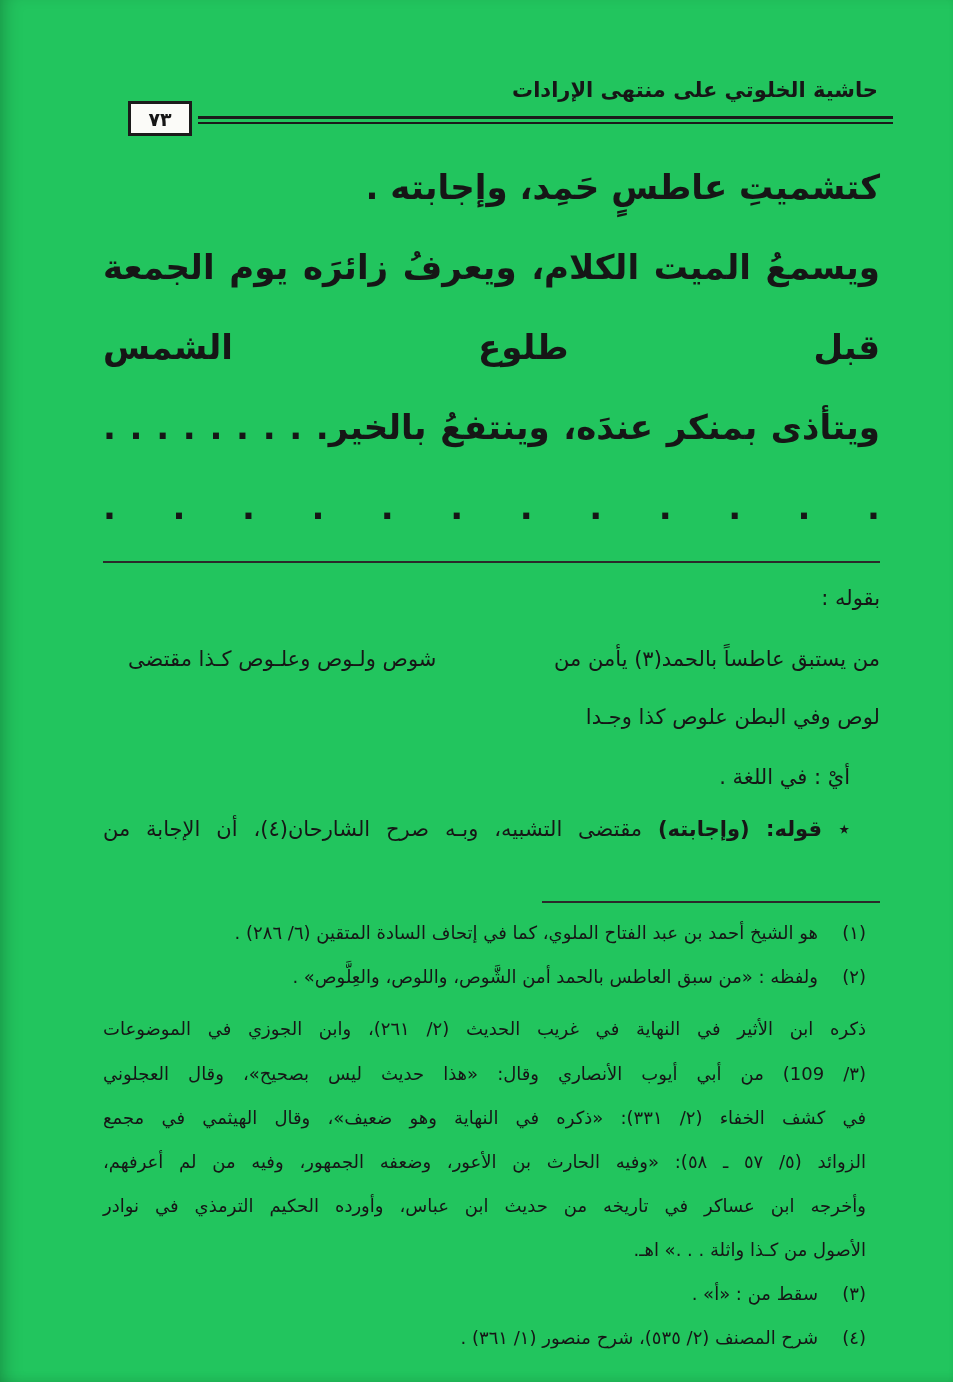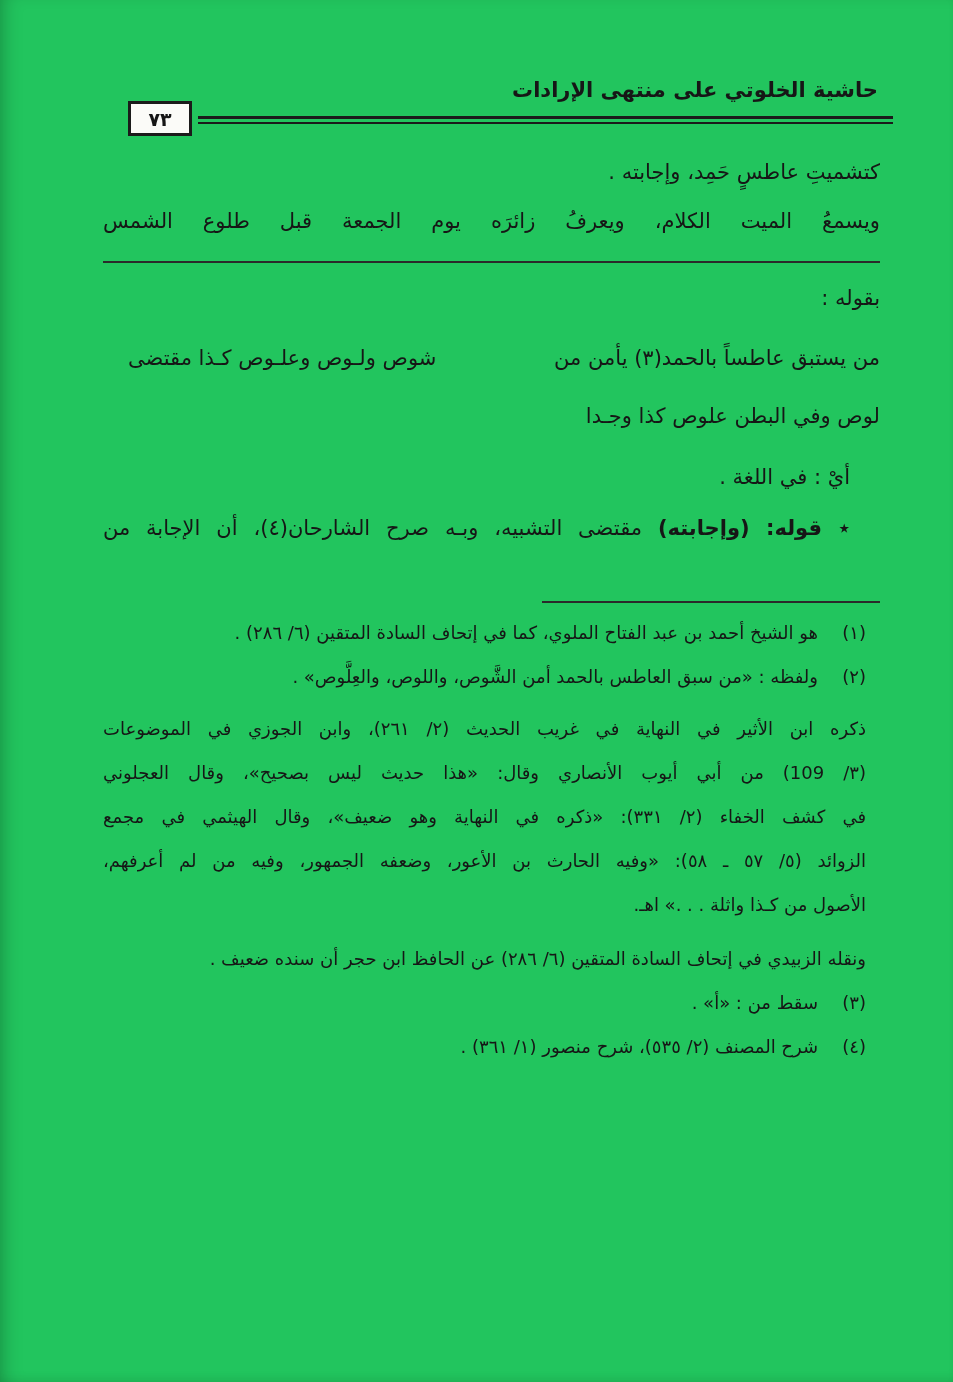--- a/index.html
+++ b/index.html
@@ -54,22 +54,22 @@
   }
   
   .content {
     position: absolute;
     top: 148px;
     right: 73px;
     left: 103px;
   }
   
   .matn {
-    font-size: 21px;
-    font-weight: normal;
+    font-size: 34px;
+    font-weight: bold;
     line-height: 2.35;
   }
   .t-right { text-align: right; }
   .t-just  { text-align: justify; text-align-last: justify; }
   .matn-rule {
     margin-top: 14px;
     border-top: 2.5px solid #2a2a2a;
   }
   
   .commentary {
@@ -117,20 +117,21 @@
   <div class="pagenum-box">
     <span>٧٣</span>
   </div>
   <div class="double-rule"></div>
 
   <div class="content">
 
     <div class="matn">
       <div class="t-right">كتشميتِ عاطسٍ حَمِد، وإجابته .</div>
       <div class="t-just">ويسمعُ الميت الكلام، ويعرفُ زائرَه يوم الجمعة قبل طلوع الشمس</div>
+      <div class="t-just">ويتأذى بمنكر عندَه، وينتفعُ بالخير. . . . . . . . . . . . . . . . . . . . .</div>
     </div>
 
     <div class="matn-rule"></div>
 
     <div class="commentary">
       <p class="t-right">بقوله :</p>
 
       <div class="poem">
         <div class="verse">
           <span class="hemistich">من يستبق عاطساً بالحمد(٣) يأمن من</span>
@@ -158,24 +159,24 @@
       <div class="fn-item">
         <span class="fn-num">(٢)</span>
         <span class="fn-text">ولفظه : «من سبق العاطس بالحمد أمن الشَّوص، واللوص، والعِلَّوص» .</span>
       </div>
 
       <div class="fn-detail">
         <div class="t-just">ذكره ابن الأثير في النهاية في غريب الحديث (٢/ ٢٦١)، وابن الجوزي في الموضوعات</div>
         <div class="t-just">(٣/ 109) من أبي أيوب الأنصاري وقال: «هذا حديث ليس بصحيح»، وقال العجلوني</div>
         <div class="t-just">في كشف الخفاء (٢/ ٣٣١): «ذكره في النهاية وهو ضعيف»، وقال الهيثمي في مجمع</div>
         <div class="t-just">الزوائد (٥/ ٥٧ ـ ٥٨): «وفيه الحارث بن الأعور، وضعفه الجمهور، وفيه من لم أعرفهم،</div>
+        <div class="t-just">وأخرجه ابن عساكر في تاريخه من حديث ابن عباس، وأورده الحكيم الترمذي في نوادر</div>
         <div class="t-right">الأصول من كـذا واثلة . . .» اهـ.</div>
       </div>
 
-      <div class="fn-tail">ونقله الزبيدي في إتحاف السادة المتقين (٦/ ٢٨٦) عن الحافظ ابن حجر أن سنده ضعيف .</div>
 
       <div class="fn-item">
         <span class="fn-num">(٣)</span>
         <span class="fn-text">سقط من : «أ» .</span>
       </div>
 
       <div class="fn-item">
         <span class="fn-num">(٤)</span>
         <span class="fn-text">شرح المصنف (٢/ ٥٣٥)، شرح منصور (١/ ٣٦١) .</span>
       </div>

